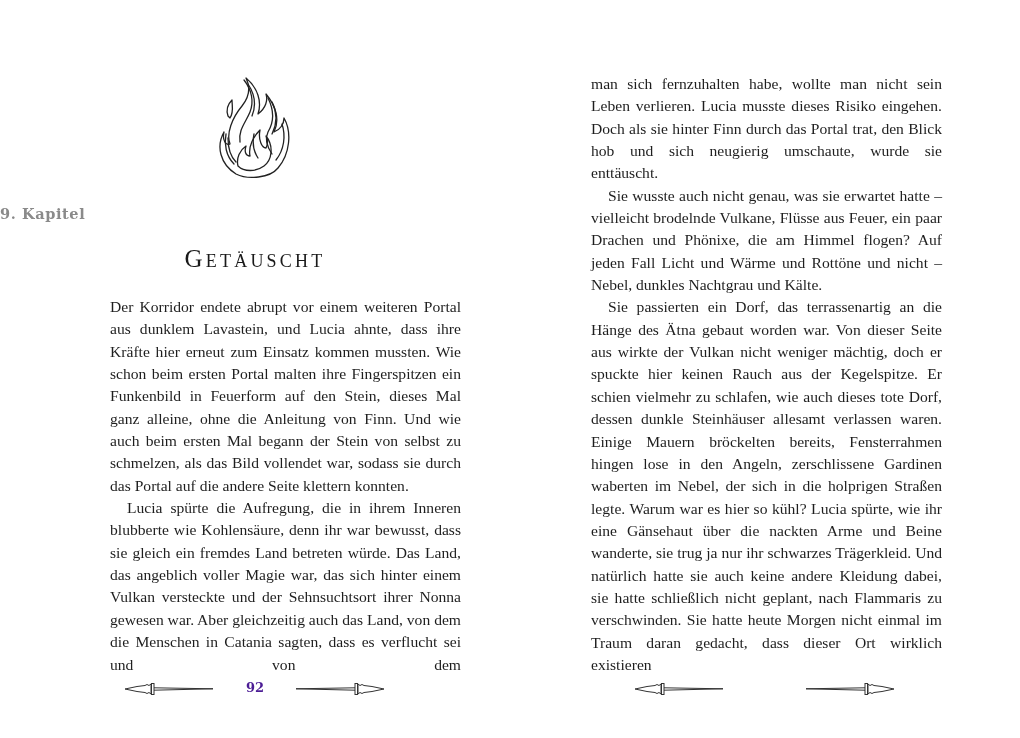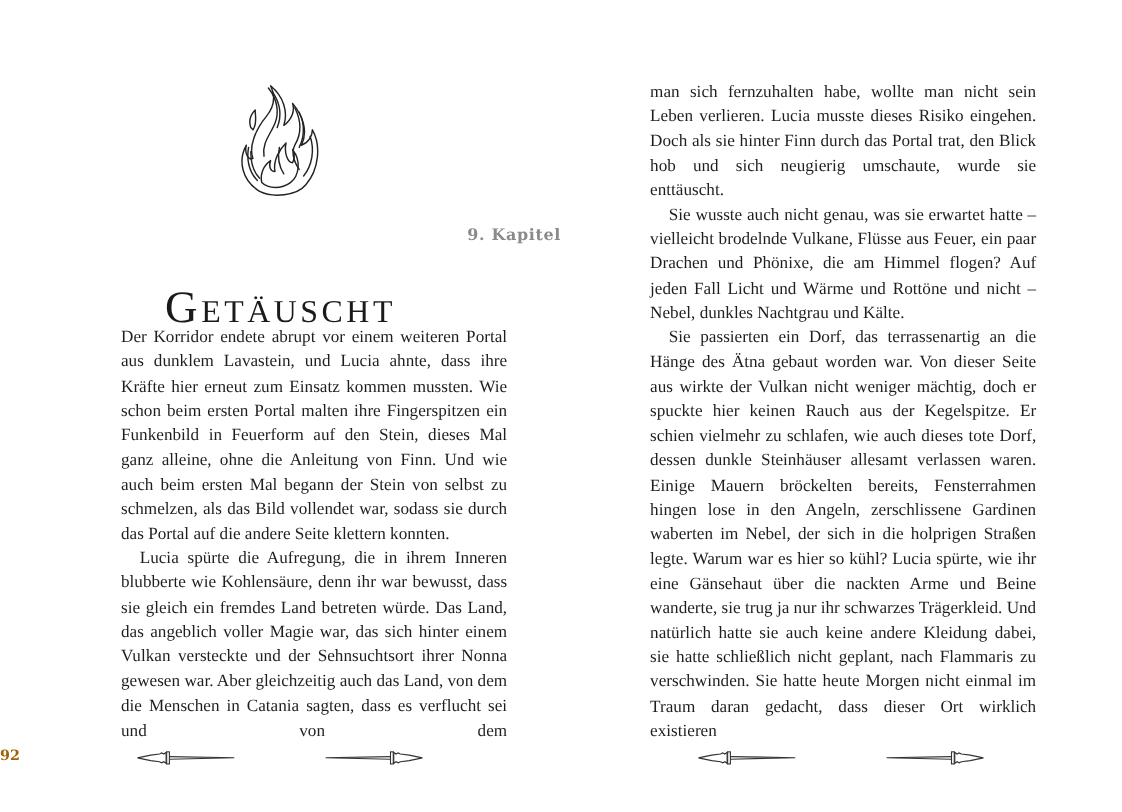--- a/index.html
+++ b/index.html
@@ -3,41 +3,41 @@
 <meta charset="utf-8">
 <style>
   html, body { margin: 0; padding: 0; background: #ffffff; }
   body { width: 1020px; height: 738px; position: relative; overflow: hidden;
          font-family: "DejaVu Serif", "Liberation Serif", serif; color: #1c1c1c; }
   .page { position: absolute; top: 0; height: 590px; }
   .page-left { left: 0; width: 510px; }
   .page-right { left: 510px; width: 510px; }
 
   .flame { position: absolute; left: 214px; top: 74px; width: 82px; height: 114px; }
-  .chapter-num { position: absolute; left: 0; width: 510px; top: 205px; text-align: right;
+  .chapter-num { position: absolute; left: 0; width: 510px; top: 205px; text-align: left;
                  font-family: "DejaVu Serif", serif; font-weight: bold; font-size: 14.5px;
                  letter-spacing: 0.6px; color: #8a8a8a; }
   .chapter-title { position: absolute; left: 0; width: 510px; top: 228px; text-align: center;
-                   font-family: "Liberation Serif", serif; font-size: 41px; letter-spacing: 3.2px;
+                   font-family: "Liberation Serif", serif; font-size: 25px; letter-spacing: 3.2px;
                    font-variant: small-caps; color: #1a1a1a; font-weight: normal; }
 
   .text { position: absolute; font-family: "Liberation Serif", serif; font-size: 15.6px;
           line-height: 22.35px; text-align: justify; color: #1e1e1e; }
   .text-left { left: 82px; top: 296px; width: 351px; margin-left: 28px; }
   .text-right { left: 81px; top: 73px; width: 351px; }
   .text p { margin: 0; }
   .text p.indent { text-indent: 17px; }
   .text p.last-justify { text-align-last: justify; }
 
   .footer { position: absolute; top: 678px; left: 0; width: 510px; height: 22px; }
   .ornament { position: absolute; top: 4px; width: 92px; height: 14px; }
   .orn-left { left: 123px; }
   .orn-right { left: 294px; }
-  .page-num { position: absolute; left: 0; width: 510px; top: 2px; 
-              font-family: "DejaVu Serif", serif; font-weight: bold; font-size: 13px; color: #a16207; }
+  .page-num { position: absolute; left: 0; width: 510px; top: 2px; text-align: center;
+              font-family: "DejaVu Serif", serif; font-weight: bold; font-size: 13px; color: #4c1d95; }
 </style>
 </head>
 <body>
 
 <div class="page page-left">
   <svg class="flame" viewBox="0 0 82 114" fill="none" stroke="#222" stroke-width="1.3" stroke-linecap="round" stroke-linejoin="round">
 
     <path d="M22 100 C6 90, 2 72, 10 58 C8 66, 12 72, 16 70 C12 60, 18 44, 28 32 C36 22, 36 12, 32 4 C44 14, 48 28, 44 40 C52 34, 54 26, 52 20 C62 32, 66 46, 60 58 C66 56, 70 50, 70 44 C78 58, 76 80, 64 94 C56 104, 34 106, 22 100 Z"></path>
 
     <path d="M30 6 C38 16, 40 28, 36 38 C32 48, 24 56, 26 68"></path>

